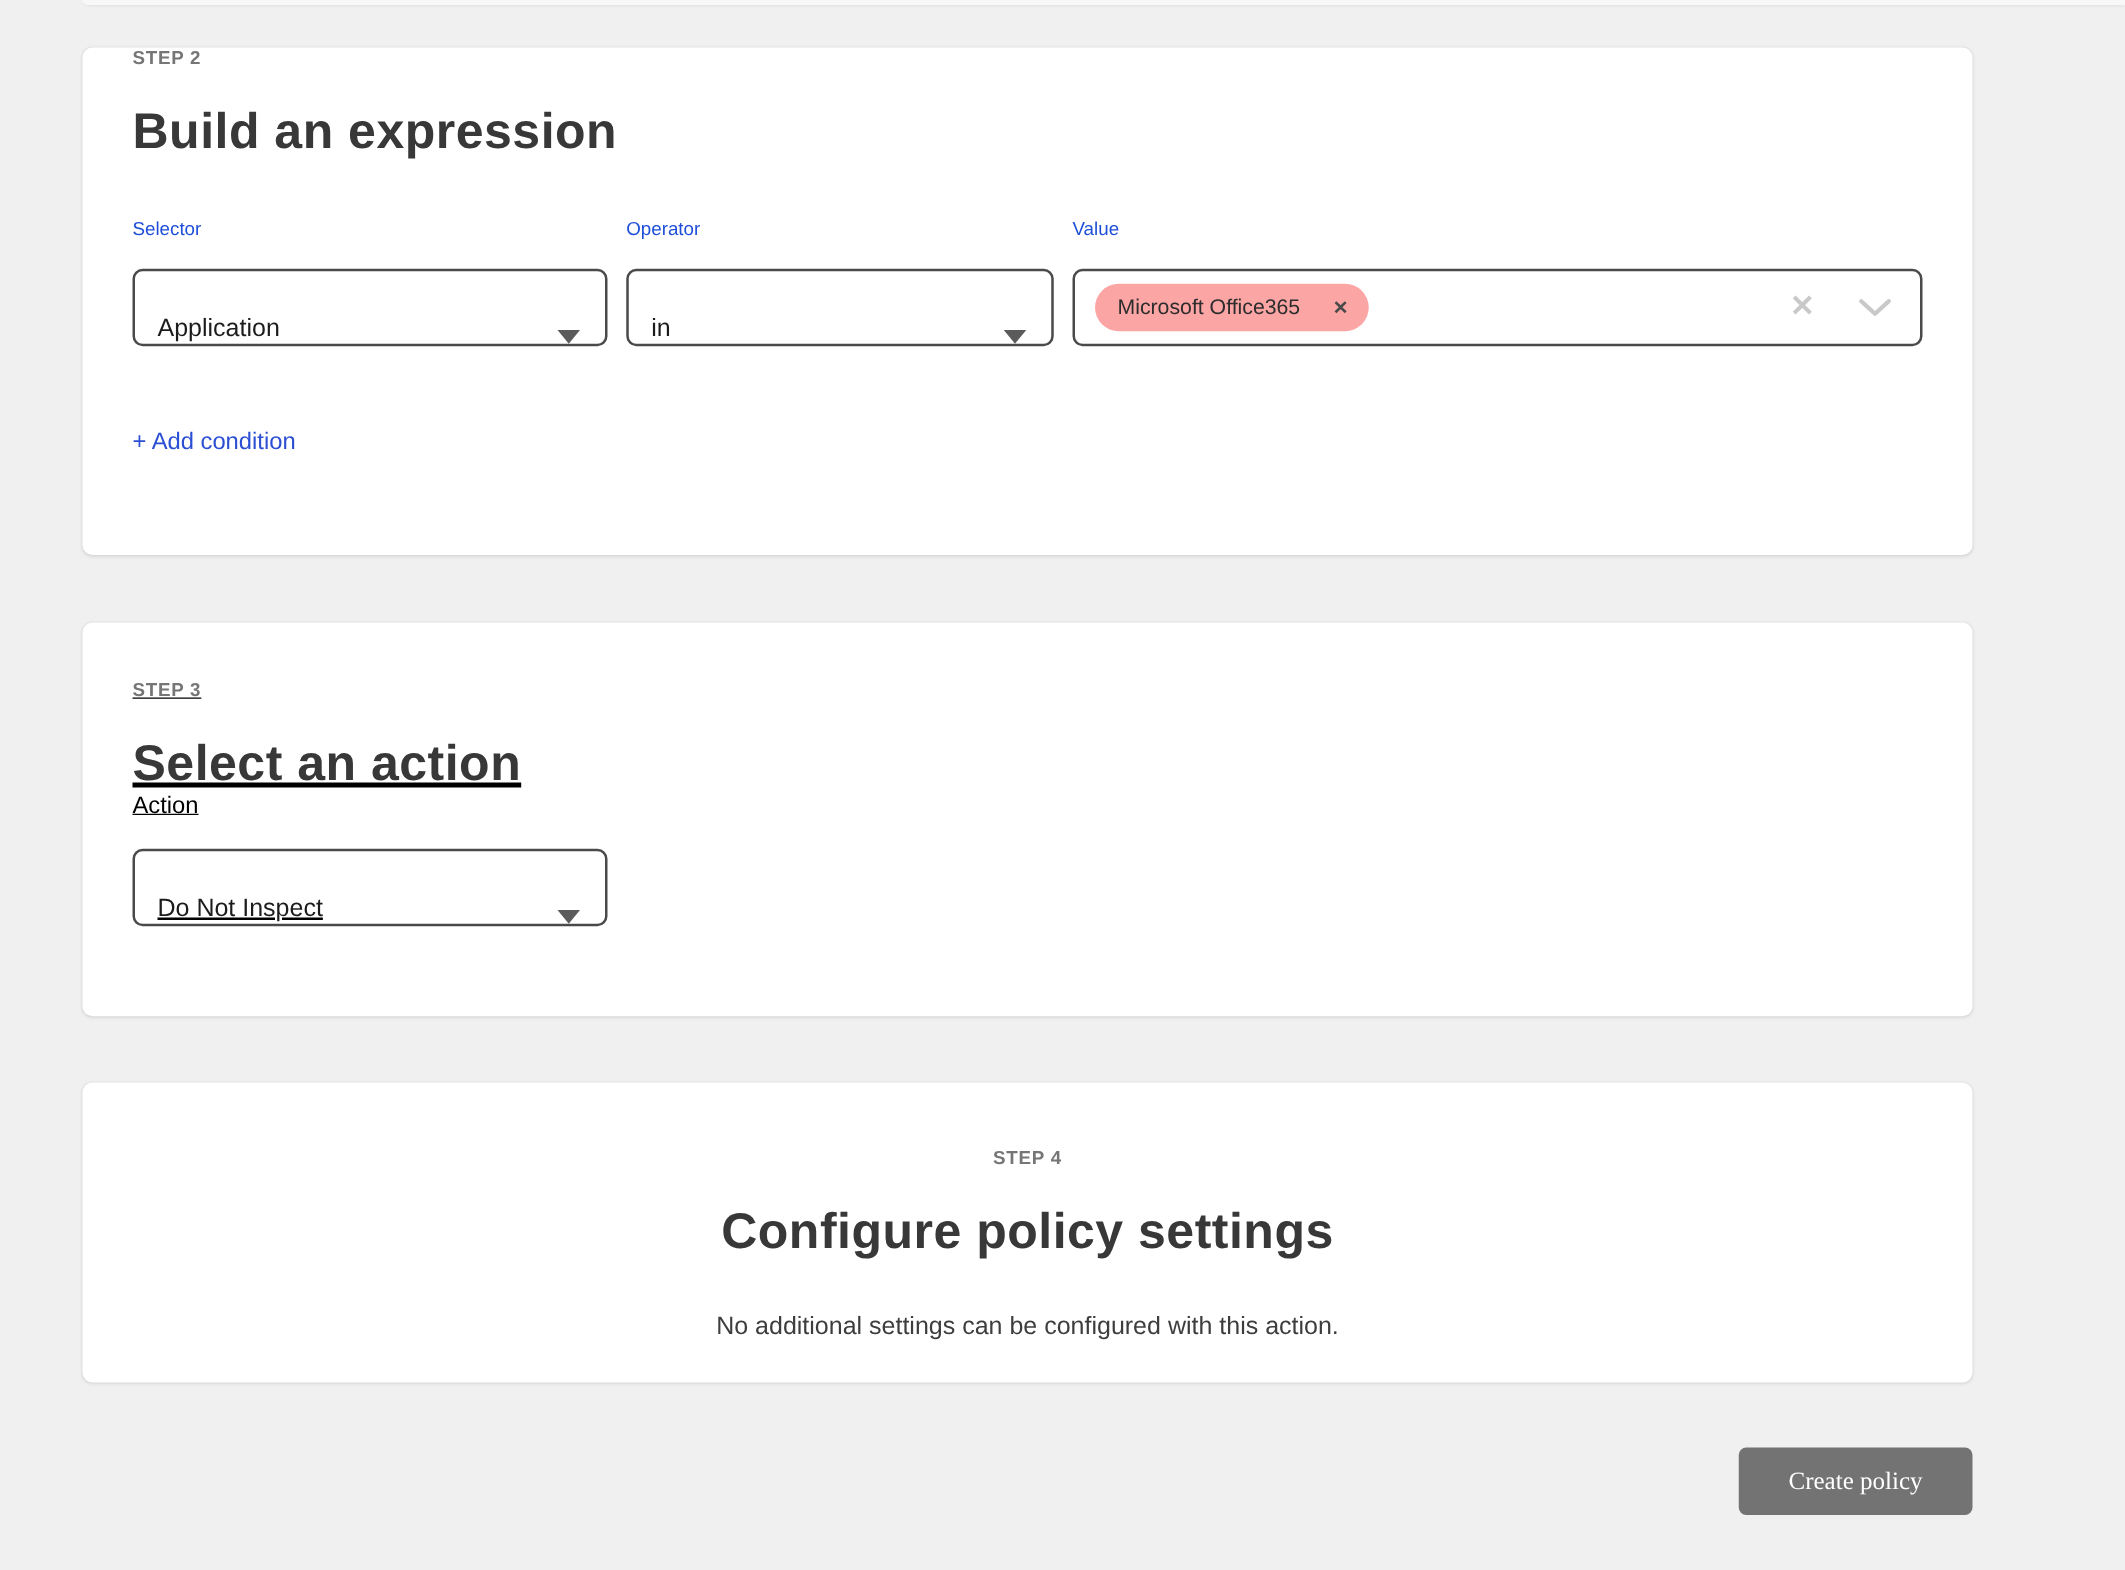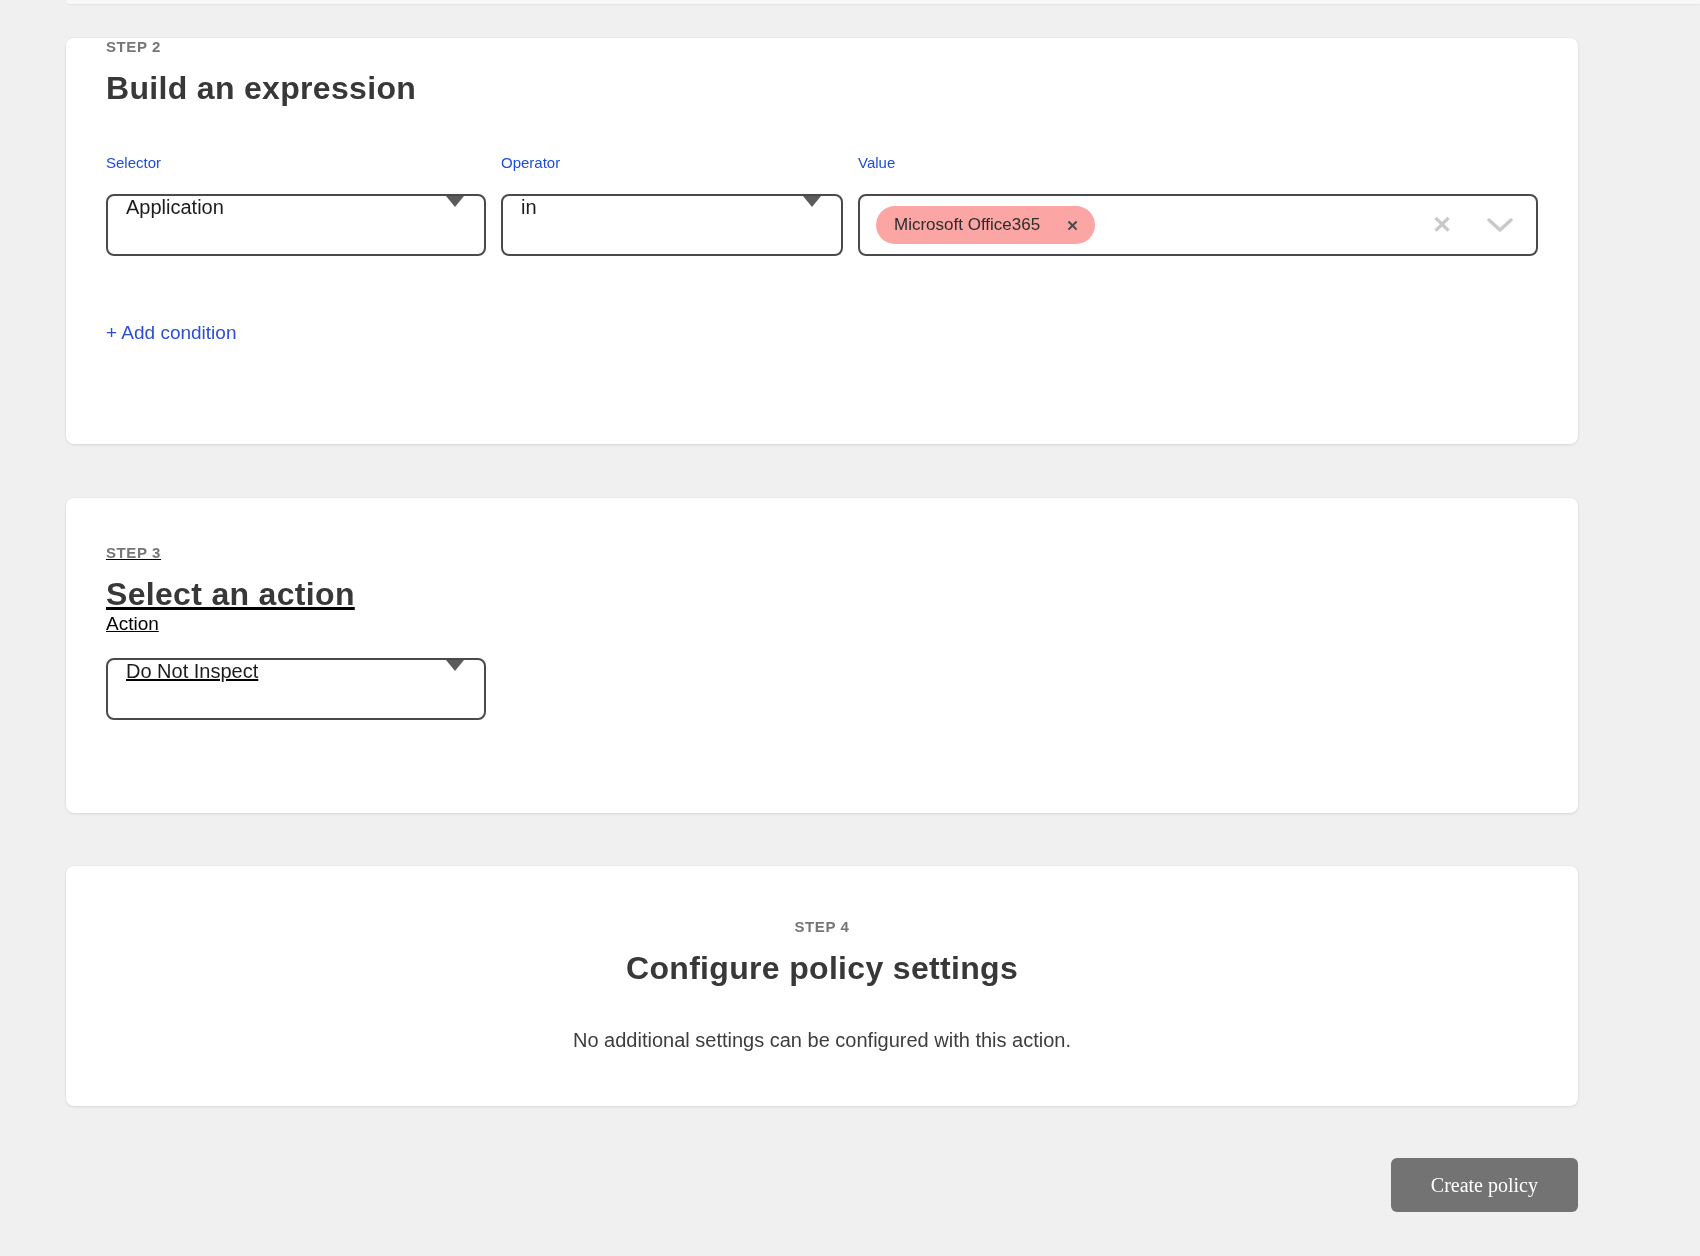--- a/index.html
+++ b/index.html
@@ -26,35 +26,35 @@
   }
   .card-step2 { margin-top: 38px; height: 406px; }
   .card-step3 { margin-top: 54px; height: 315px; padding-top: 46px; text-decoration: underline; }
   .card-step4 { margin-top: 53px; height: 240px; padding-top: 52px; text-align: center; }
 
   .step-label {
     font-size: 15px; font-weight: 700; color: #767676;
     letter-spacing: 0.04em;
   }
   .card-title {
-    font-size: 32px; font-weight: 700; color: #383838;
-    margin-top: 15px; letter-spacing: 0.01em;
+    font-size: 40px; font-weight: 700; color: #383838;
+    margin-top: 28px; letter-spacing: 0.01em;
   }
   .fields-row { display: flex; gap: 15px; margin-top: 47px; }
   .field-col-selector { width: 380px; }
   .field-col-operator { width: 342px; }
   .field-col-value { flex: 1; }
   .field-label { font-size: 15px; color: #1d4ed8; margin-bottom: 23px; }
 
   .select-box {
     height: 62px;
     border: 2px solid #4a4a4a;
     border-radius: 8px;
     background: #fff;
-    display: flex; align-items: flex-start; justify-content: space-between;
+    display: flex; align-items: flex-end; justify-content: space-between;
     padding: 0 20px 0 18px;
     font-size: 20px; color: #1c1c1c;
     cursor: pointer;
   }
   .caret-down {
     width: 0; height: 0;
     border-left: 9px solid transparent;
     border-right: 9px solid transparent;
     border-top: 11px solid #5b5b5b;
   }

